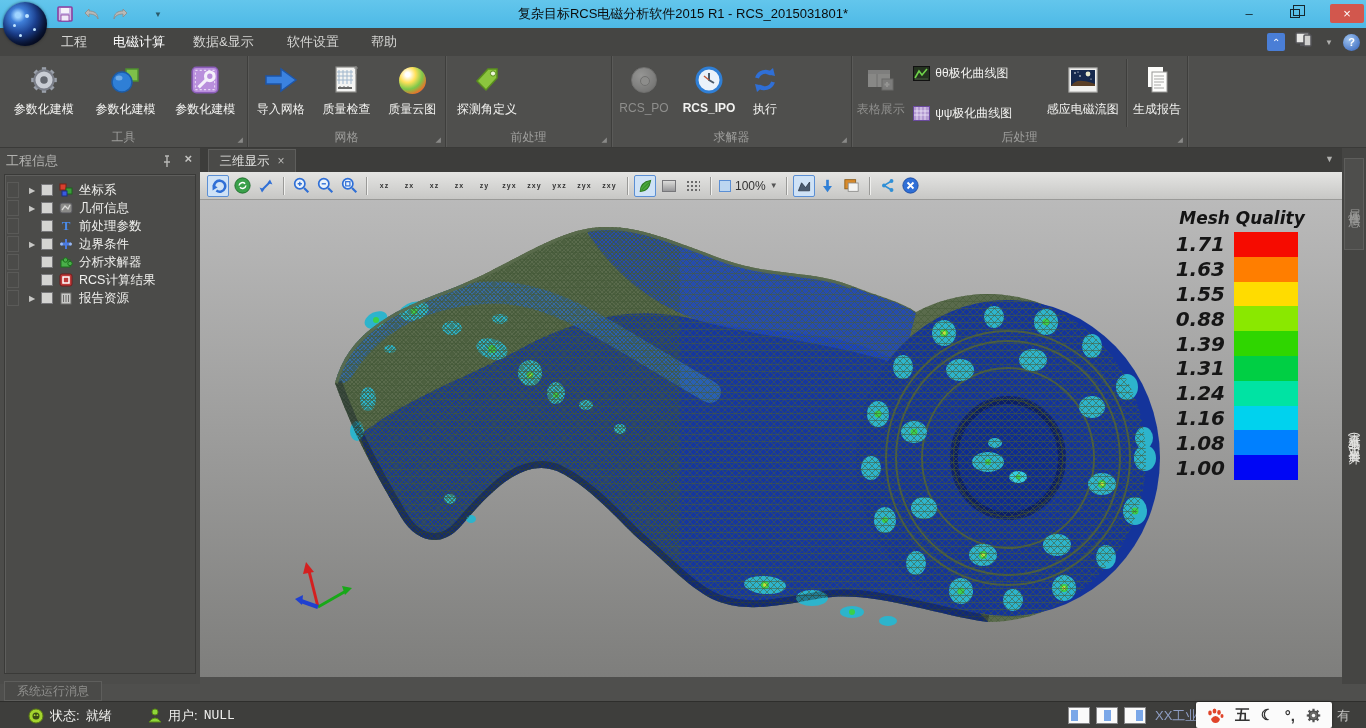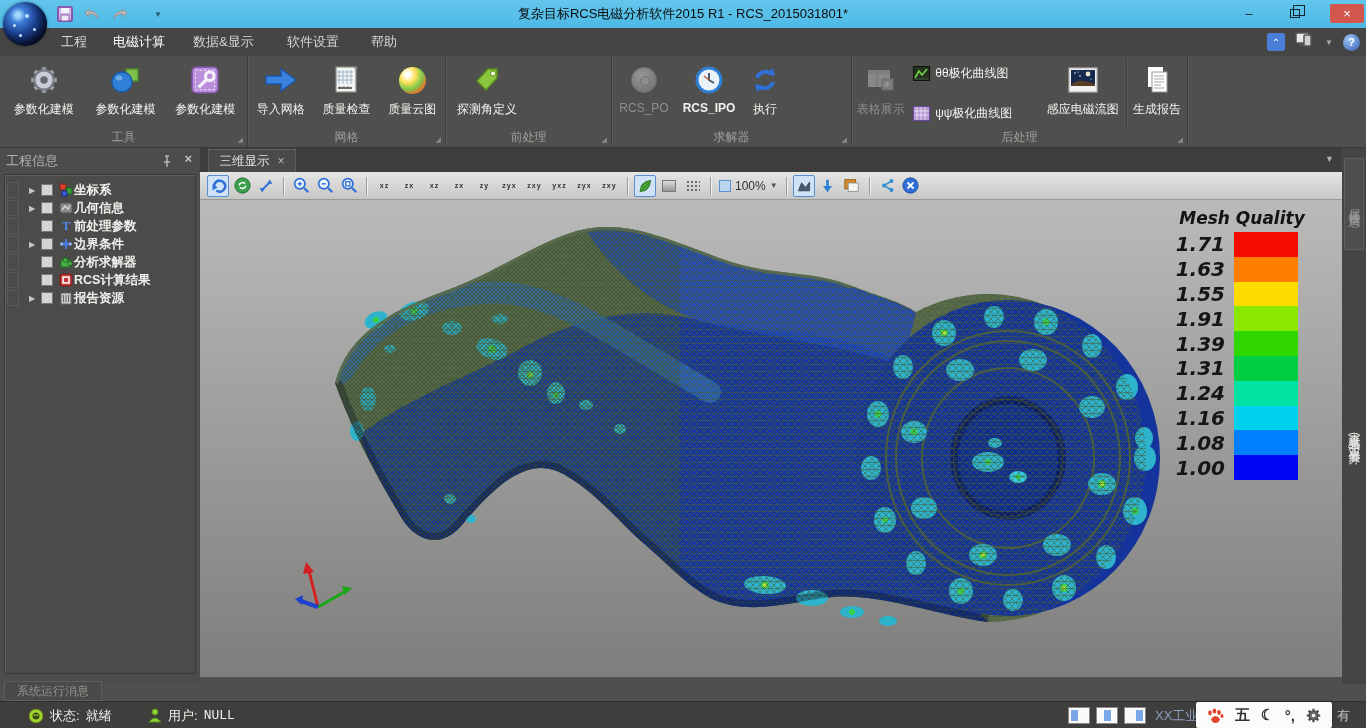--- a/index.html
+++ b/index.html
@@ -49,21 +49,21 @@
   
   .lpanel { left:0; top:148px; width:200px; height:536px; background:#4c4c4a; }
   .lp-head { position:absolute; left:6px; top:4px; font-size:13px; color:#b2b2b0; }
   .tree { position:absolute; left:4px; top:26px; width:192px; height:500px; background:#4b4b49; border:1px solid #3a3a38; box-shadow:inset 1px 1px 0 #5e5e5c; }
   .trow { position:absolute; left:0; width:188px; height:18px; display:flex; align-items:center; font-size:12.5px; color:#f0f0ee; }
   .gutter { width:12px; height:16px; border:1px solid #5a5a58; margin-left:2px; }
   .expander { width:14px; text-align:center; font-size:8px; color:#c8c8c6; margin-left:6px; }
   .noexp { visibility:hidden; }
   .cbx { width:12px; height:12px; background:#d4d4d2; border:1px solid #77777a; margin-left:2px; }
   .ticon { width:16px; height:15px; margin-left:5px; display:flex; align-items:center; justify-content:center; }
-  .tlabel { white-space:nowrap;font-weight:bold; }
+  .tlabel { margin-left:5px; white-space:nowrap; }
 
   
   .vtabbar { left:200px; top:148px; width:1142px; height:24px; background:#3d3d3b; }
   .vtab { position:absolute; left:8px; top:1px; width:88px; height:23px; background:#4a4a48; border:1px solid #5e5e5c; border-bottom:none; display:flex; align-items:center; justify-content:center; gap:8px; font-size:12.5px; color:#e0e0de; }
   .vtab .x { color:#b8b8b6; font-size:12px; }
   .vtabbar .dd { position:absolute; right:8px; top:6px; font-size:9px; color:#b0b0ae; }
   .vtoolbar { left:200px; top:172px; width:1142px; height:28px; background:linear-gradient(#e5e5e3,#c7c7c5); border-bottom:1px solid #9a9a98; display:flex; align-items:center; padding-left:6px; }
   .vbtn { width:22px; height:22px; display:flex; align-items:center; justify-content:center; border-radius:2px; margin:0 1px; }
   .vbtn.sel { border:1px solid #5b8fd4; background:#cfe2f6; }
   .vsep { width:1px; height:18px; background:#9a9a98; margin:0 5px; box-shadow:1px 0 0 #f0f0ee; }
@@ -742,21 +742,21 @@
         </div>
       <div class="lrow">
           <span class="lval">1.63</span>
           <span class="lband" style="background-color: rgb(255, 126, 0);"></span>
         </div>
       <div class="lrow">
           <span class="lval">1.55</span>
           <span class="lband" style="background-color: rgb(255, 220, 0);"></span>
         </div>
       <div class="lrow">
-          <span class="lval">1.91</span>
+          <span class="lval">0.88</span>
           <span class="lband" style="background-color: rgb(138, 232, 0);"></span>
         </div>
       <div class="lrow">
           <span class="lval">1.39</span>
           <span class="lband" style="background-color: rgb(47, 214, 0);"></span>
         </div>
       <div class="lrow">
           <span class="lval">1.31</span>
           <span class="lband" style="background-color: rgb(0, 207, 68);"></span>
         </div>

